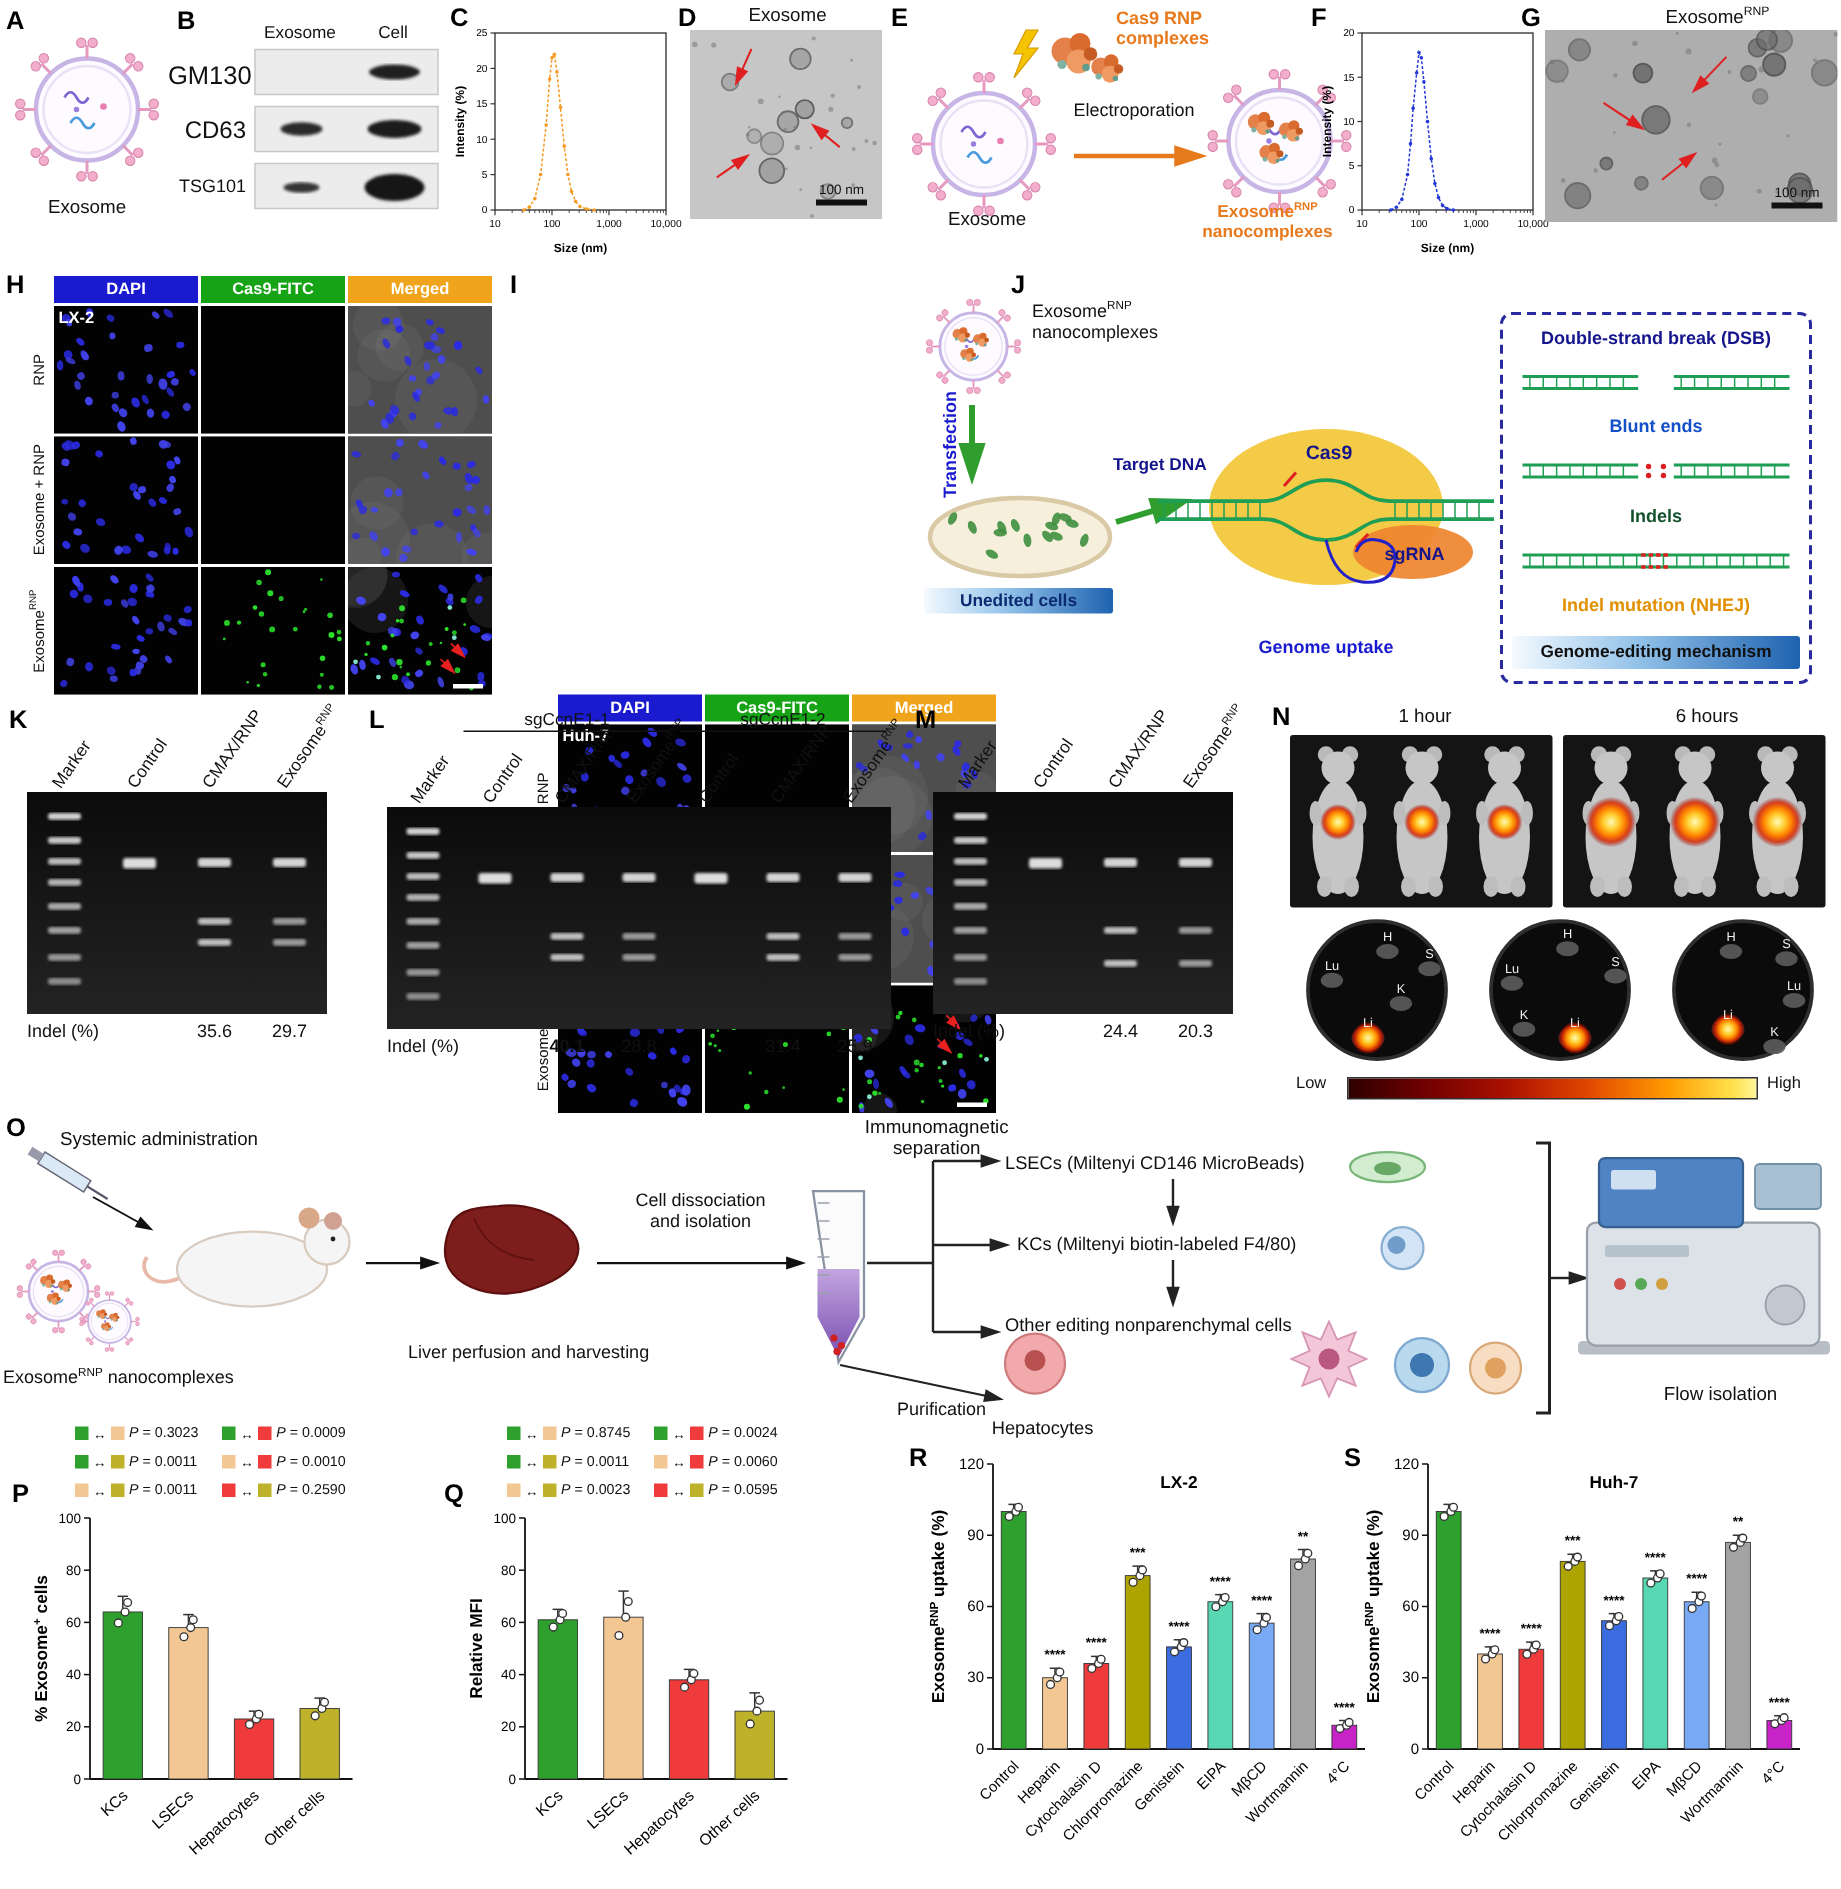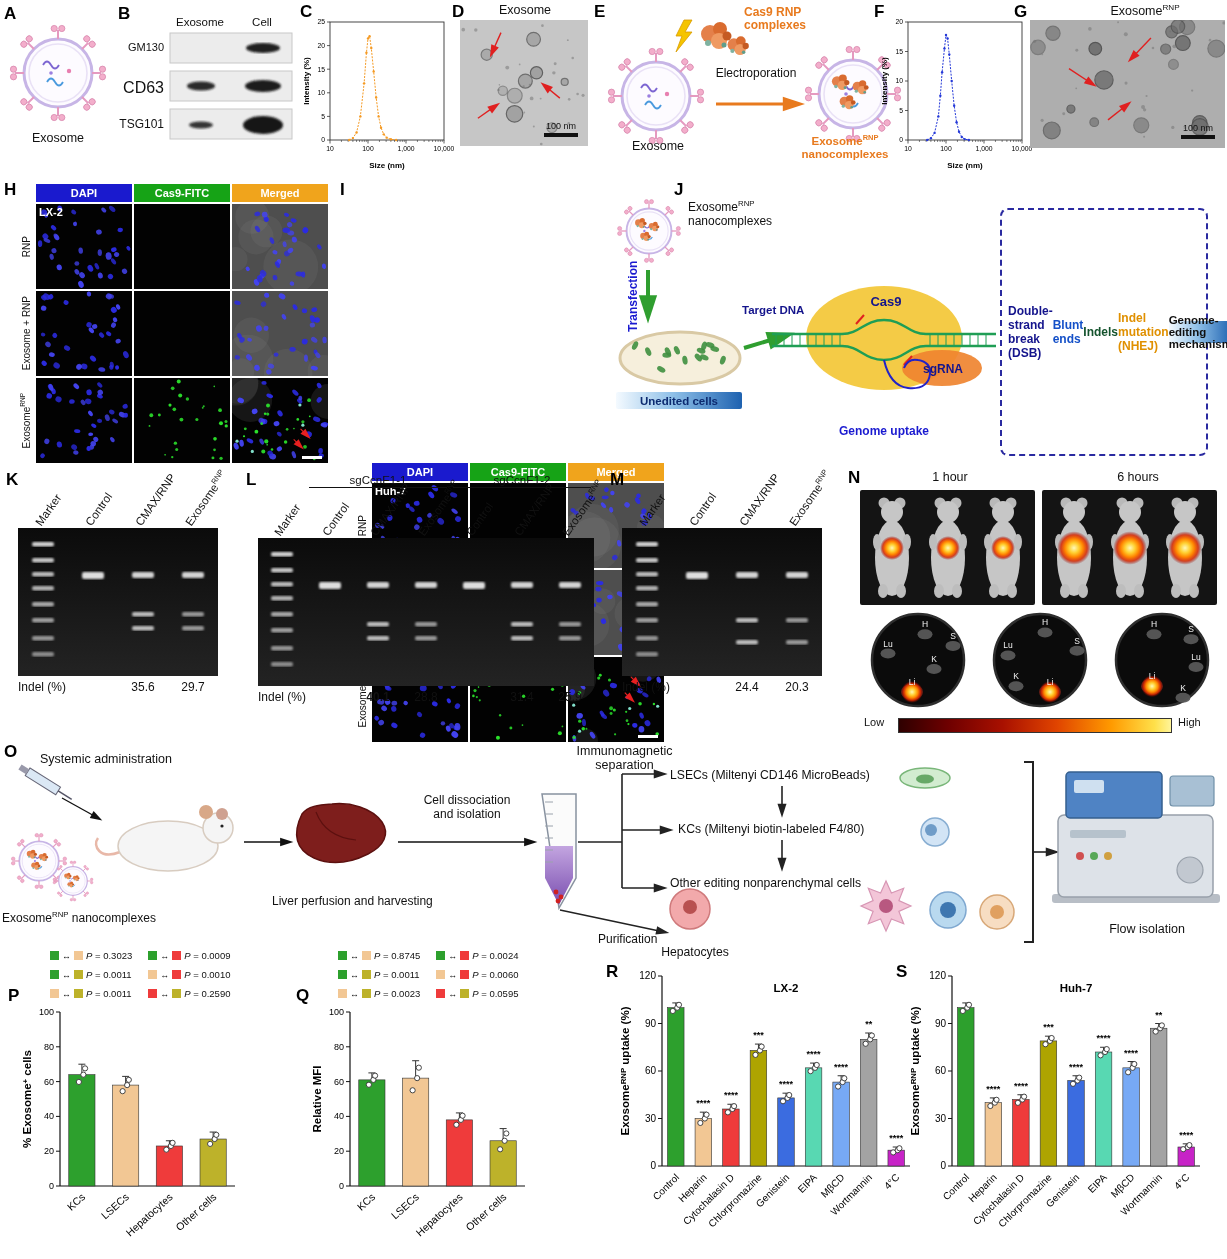--- a/index.html
+++ b/index.html
@@ -10,21 +10,21 @@
   .b{font-weight:bold;}
   .cap{font-size:12.5px;}
   .orange{color:#e87a1e;}
   .navy{color:#14148c;}
   .blue{color:#1a1ad0;}
   sup{font-size:65%;}
   .vtext{writing-mode:vertical-rl;transform:rotate(180deg);}
   .gbar{background:linear-gradient(90deg,#f4faff,#8fc0e8 45%,#1e62b0);display:flex;align-items:center;justify-content:center;border-radius:2px;}
   svg{overflow:visible;}
   .lad{width:178px;height:18px;}
-  #j-box{border:2px dashed #2a2aa0;border-radius:8px;background:#fff;display:flex;flex-direction:row;justify-content:space-between;align-items:center;padding:8px 6px;box-sizing:border-box;}
+  #j-box{border:2px dashed #2a2aa0;border-radius:8px;background:#fff;display:flex;flex-direction:column;justify-content:space-between;align-items:center;padding:8px 6px;box-sizing:border-box;}
   .legend{display:grid;grid-template-rows:repeat(3,19px);grid-auto-flow:column;column-gap:16px;align-items:center;}
   #n-bar{background:linear-gradient(90deg,#2e0000 0%,#6e0000 18%,#a81000 38%,#e04400 58%,#ff9a00 78%,#ffe04a 94%,#fff59a 100%);border:1px solid #333;}
 </style>
 </head>
 <body>
 
 <svg style="position:absolute;width:0;height:0">
 <defs>
   <g id="exoProt">
     <line x1="50" y1="7" x2="50" y2="16" stroke="#e59ac0" stroke-width="2"></line>
@@ -66,21 +66,21 @@
 
 <span class="plabel" style="left:4px;top:4px">A</span>
 <svg class="abs" style="left:8px;top:20px" width="100" height="106" viewBox="0 0 100 106">
     <use href="#exo" y="3" width="100" height="100"></use>
   </svg>
 <div class="abs cap ctr" style="left:8px;top:131px;width:100px">Exosome</div>
 
 <span class="plabel" style="left:118px;top:4px">B</span>
 <div class="abs ctr" style="left:168px;top:16px;width:64px;font-size:11.5px">Exosome</div>
 <div class="abs ctr" style="left:240px;top:16px;width:44px;font-size:11.5px">Cell</div>
-<div class="abs" style="left:112px;top:41px;width:52px;text-align:right;font-size:11px">GM130</div>
+<div class="abs" style="left:112px;top:41px;width:52px;text-align:right;font-size:17px">GM130</div>
 <div class="abs" style="left:112px;top:79px;width:52px;text-align:right;font-size:16px">CD63</div>
 <div class="abs" style="left:112px;top:117px;width:52px;text-align:right;font-size:12px">TSG101</div>
 <div class="abs" id="blot0" style="left:170px;top:33px"><svg width="122" height="30" viewBox="0 0 122 30">
       <defs>
         <filter id="bf_b0">
           <feGaussianBlur stdDeviation="1.1"></feGaussianBlur>
         </filter>
       </defs>
       <rect width="122" height="30" fill="#ececec" stroke="#c8c8c8"></rect>
       <ellipse cx="93" cy="15" rx="17" ry="5" fill="#151515" opacity="0.95" filter="url(#bf_b0)"></ellipse>

